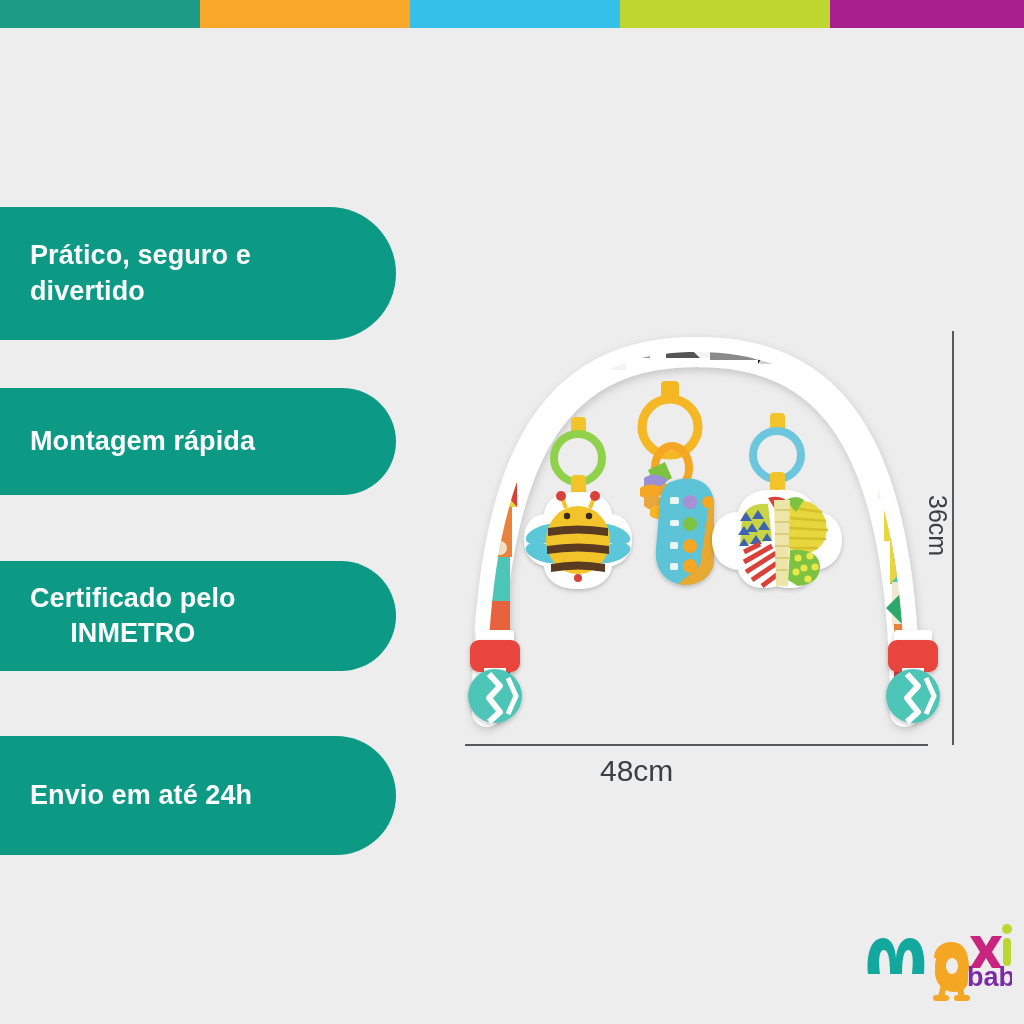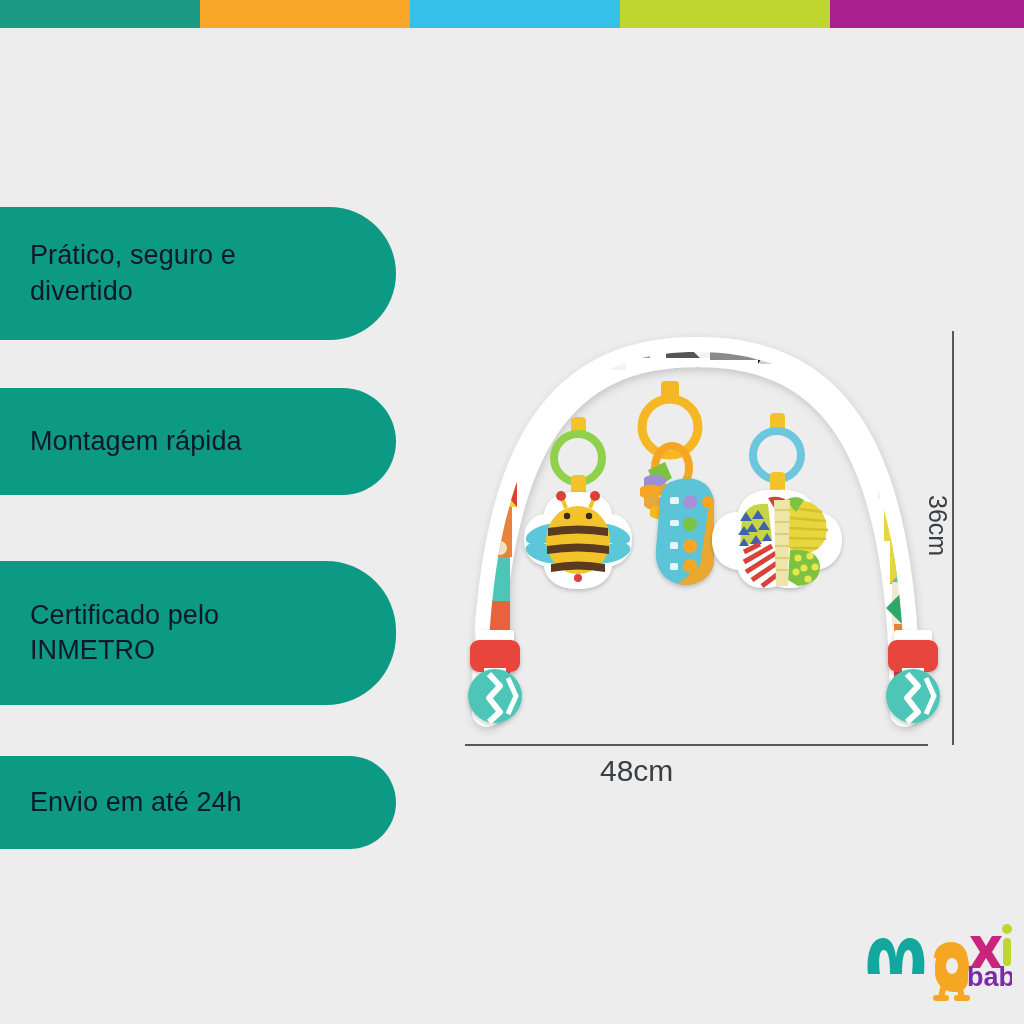--- a/index.html
+++ b/index.html
@@ -22,31 +22,31 @@
   .pill {
     position:absolute;
     left:0;
     background:#0C9A85;
     border-top-right-radius:70px;
     border-bottom-right-radius:70px;
     display:flex; align-items:center;
     padding-left:30px; padding-right:36px;
   }
   .pill .pill-label {
-    color:#0f172a;
+    color:#ffffff;
     font-size:27px;
-    font-weight:normal;
+    font-weight:bold;
     line-height:1.30;
     letter-spacing:0.1px;
     white-space:pre-line;
   }
   #pill-0 { top:207px; width:396px; height:133px; }
   #pill-1 { top:388px; width:396px; height:107px; }
-  #pill-2 { top:561px; width:396px; height:144px; }
-  #pill-3 { top:756px; width:396px; height:93px; }
+  #pill-2 { top:561px; width:396px; height:110px;text-align:center; }
+  #pill-3 { top:736px; width:396px; height:119px; }
 
   #product-svg { position:absolute; left:0; top:0; }
 
   
   .dim-line { position:absolute; background:#55595c; }
   #dim-h-line { left:465px; top:744px; width:463px; height:2px; }
   #dim-v-line { left:952px; top:331px; width:2px; height:414px; }
   #dim-h-label {
     position:absolute; left:600px; top:754px; width:140px;
     text-align:left; font-size:30px; color:#3b3f42;

